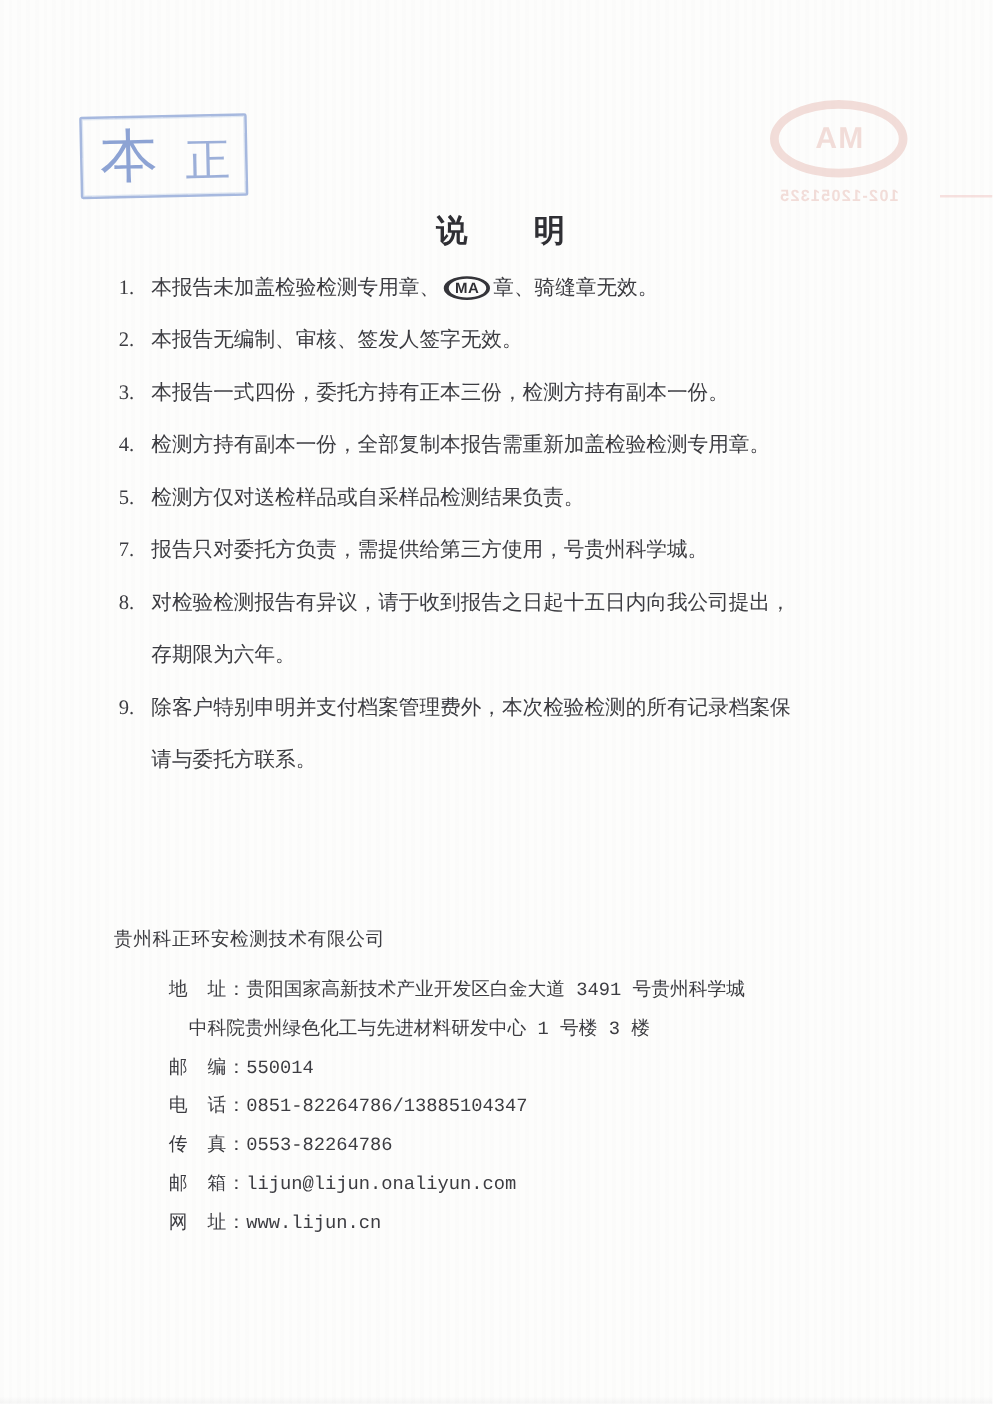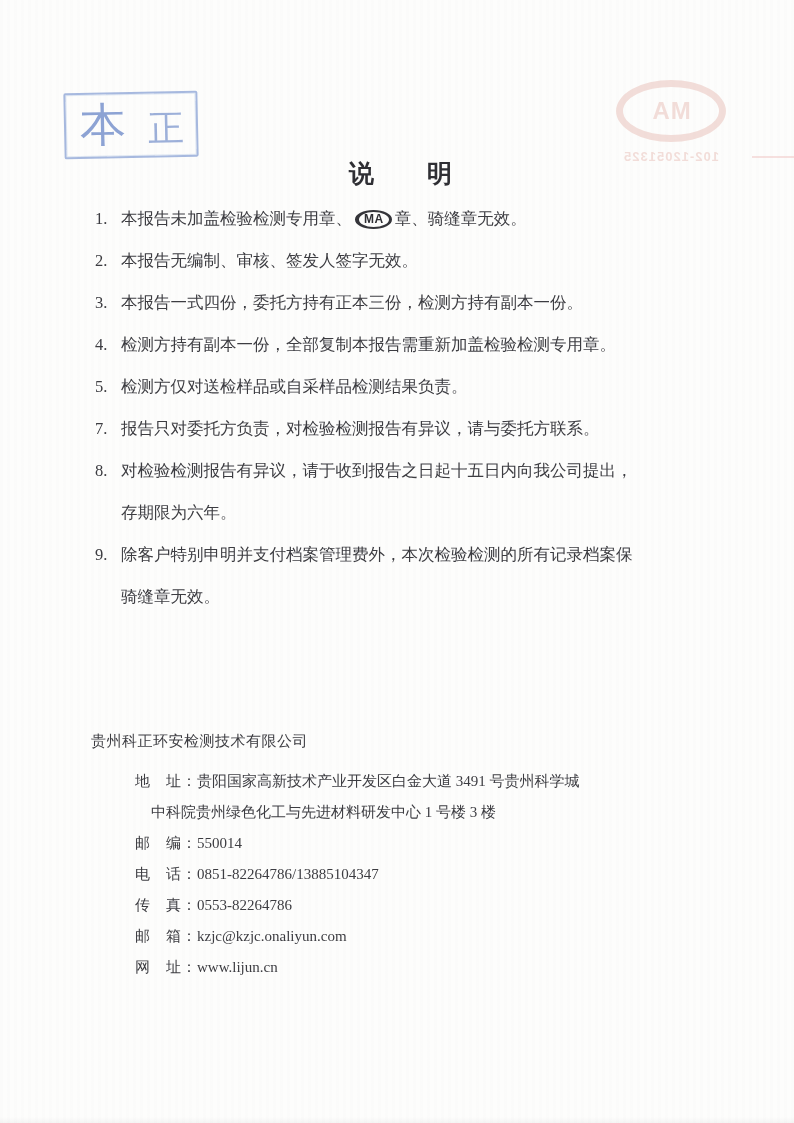--- a/index.html
+++ b/index.html
@@ -50,21 +50,21 @@
     display: flex; align-items: center; justify-content: center;
   }
   .bleed .oval span { font-size: 24px; font-weight: 700; letter-spacing: 1px; }
   .bleed .cert-no { margin-top: 7px; font-size: 13px; font-weight: 700; letter-spacing: 1px; }
   .bleed-line {
     position: absolute; right: 0; top: 156px; width: 42px; height: 2px;
     background: rgba(232,160,155,0.30);
   }
 
   
-  .content { position: absolute; left: 95px; top: 0; width: 612px; }
+  .content { position: absolute; left: 95px; top: 11px; width: 612px; }
 
   .doc-title {
     margin-top: 157px; margin-bottom: 0;
     text-align: center;
     font-size: 25px; font-weight: 700; color: #2f2f34;
     letter-spacing: 1px;
   }
 
   .notes { margin-top: 8px; line-height: 42px; font-size: 16.5px; }
   .note-line { white-space: nowrap; }
@@ -77,21 +77,21 @@
     border-left-width: 4px; border-right-width: 3px;
     border-radius: 50%;
     padding: 0 5px 1px 5px;
     margin: 0 3px;
     font-family: "Liberation Sans", "DejaVu Sans", sans-serif;
     font-size: 12px; font-weight: 700; letter-spacing: 0.5px;
     line-height: 14px; vertical-align: 1px; color: #2f2f34;
   }
 
   
-  .company { margin-top: 108px; margin-left: -4px; font-size: 15px; }
+  .company { margin-top: 108px; margin-left: -4px; font-size: 15px; font-family: Liberation Mono, monospace; }
   .company .name { line-height: 31px; margin-bottom: 9px; letter-spacing: 0.5px; }
   .contact-row { line-height: 31px; }
   .contact-row .lbl { letter-spacing: 0.5px; margin-left: 44px; }
   .contact-row .val2 { padding-left: 60px; line-height: 31px; }
 
   
   .page::after {
     content: ""; position: absolute; left: 0; right: 0; bottom: 0; height: 6px;
     background: linear-gradient(to bottom, rgba(0,0,0,0), rgba(90,90,95,0.05));
     pointer-events: none;
@@ -138,31 +138,31 @@
       <div>
         <div class="note-line"><span class="num">4.</span><span>检测方持有副本一份，全部复制本报告需重新加盖检验检测专用章。</span></div>
       </div>
 
       <div>
         <div class="note-line"><span class="num">5.</span><span>检测方仅对送检样品或自采样品检测结果负责。</span></div>
       </div>
 
 
       <div>
-        <div class="note-line"><span class="num">7.</span><span>报告只对委托方负责，对检验检测报告有异议，请与委托方联系。</span></div>
+        <div class="note-line"><span class="num">7.</span><span>报告只对委托方负责，需提供给第三方使用，号贵州科学城。</span></div>
       </div>
 
       <div>
         <div class="note-line"><span class="num">8.</span><span>对检验检测报告有异议，请于收到报告之日起十五日内向我公司提出，</span></div>
         <div class="note-line cont"><span>存期限为六年。</span></div>
       </div>
 
       <div>
         <div class="note-line"><span class="num">9.</span><span>除客户特别申明并支付档案管理费外，本次检验检测的所有记录档案保</span></div>
-        <div class="note-line cont"><span>骑缝章无效。</span></div>
+        <div class="note-line cont"><span>请与委托方联系。</span></div>
       </div>
 
     </div>
 
     <div class="company">
       <div class="name">贵州科正环安检测技术有限公司</div>
 
       <div class="contact-row">
         <span class="lbl">地　址：</span><span class="val">贵阳国家高新技术产业开发区白金大道 3491 号贵州科学城</span>
         <div class="val2">中科院贵州绿色化工与先进材料研发中心 1 号楼 3 楼</div>
@@ -174,21 +174,21 @@
 
       <div class="contact-row">
         <span class="lbl">电　话：</span><span class="val">0851-82264786/13885104347</span>
       </div>
 
       <div class="contact-row">
         <span class="lbl">传　真：</span><span class="val">0553-82264786</span>
       </div>
 
       <div class="contact-row">
-        <span class="lbl">邮　箱：</span><span class="val">kzjc@kzjc.onaliyun.com</span>
+        <span class="lbl">邮　箱：</span><span class="val">lijun@lijun.onaliyun.com</span>
       </div>
 
       <div class="contact-row">
         <span class="lbl">网　址：</span><span class="val">www.lijun.cn</span>
       </div>
     </div>
 
   </div>
 </div>
 

